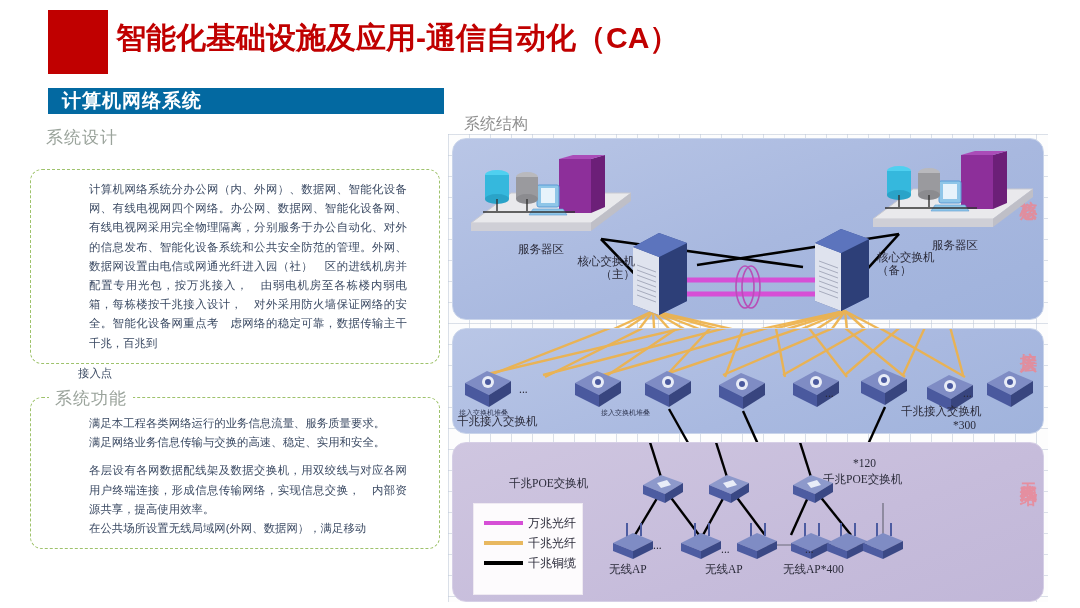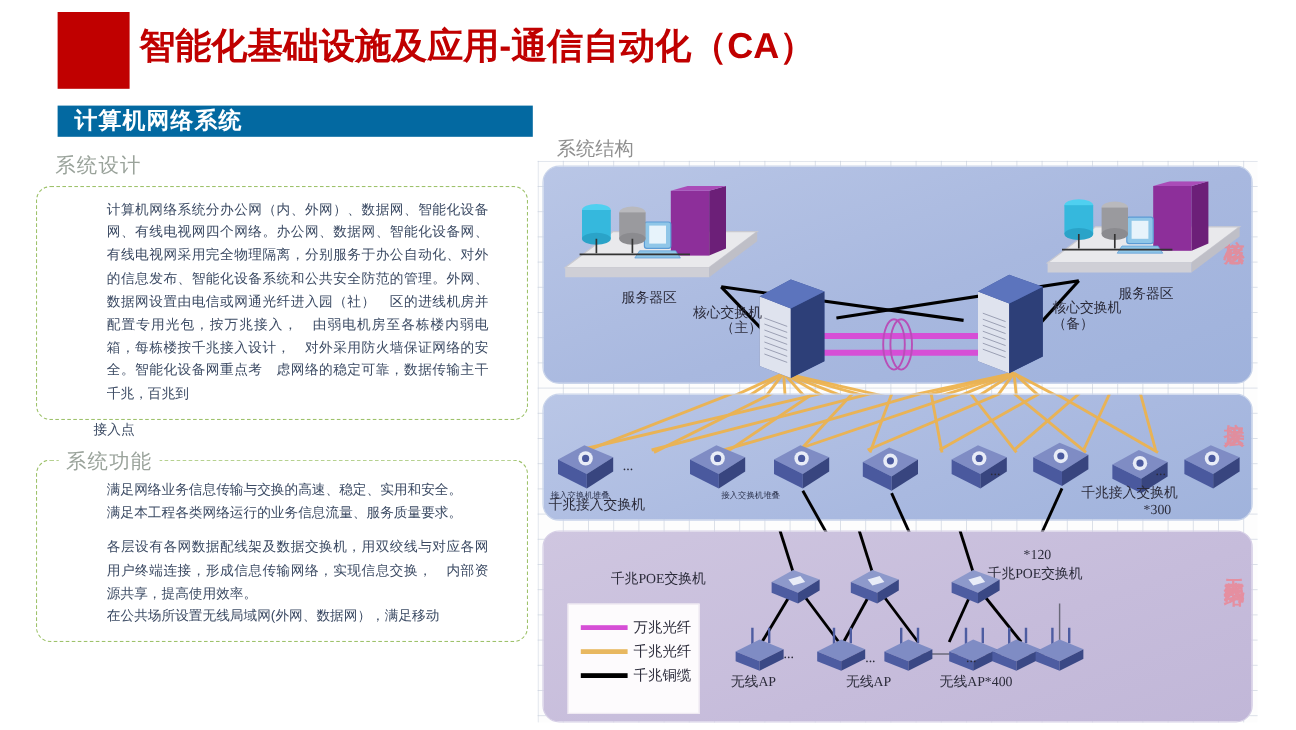--- a/index.html
+++ b/index.html
@@ -33,21 +33,21 @@
     font-weight: bold; font-size: 19px; color: #ffffff;
     padding-left: 14px; letter-spacing: 1px;
   }
 
   
   .left-col { position: absolute; left: 30px; top: 126px; width: 410px; height: 482px; }
 
   .sec-heading {
     font-family: "Liberation Sans", "DejaVu Sans", sans-serif;
     font-size: 17px; color: #9aa39b; font-weight: normal;
-    margin-left: 16px; margin-bottom: 6px; letter-spacing: 1px;
+    margin-left: 16px; margin-bottom: 20px; letter-spacing: 1px;
   }
   .dash-box {
     border: 1.6px dashed #9ec26b;
     border-radius: 12px;
     padding: 10px 10px 10px 10px;
     background: transparent;
     position: relative;
   }
   .dash-box.fn-box { padding-top: 16px; }
   .sec-heading.inside {
@@ -152,22 +152,22 @@
     <div class="dash-box">
       <div class="body-text">计算机网络系统分办公网（内、外网）、数据网、智能化设备网、有线电视网四个网络。办公网、数据网、智能化设备网、有线电视网采用完全物理隔离，分别服务于办公自动化、对外的信息发布、智能化设备系统和公共安全防范的管理。外网、数据网设置由电信或网通光纤进入园（社）　区的进线机房并配置专用光包，按万兆接入，　由弱电机房至各栋楼内弱电箱，每栋楼按千兆接入设计，　对外采用防火墙保证网络的安全。智能化设备网重点考　虑网络的稳定可靠，数据传输主干千兆，百兆到</div>
     </div>
     <div class="overflow-line">接入点</div>
 
     <div style="height:14px"></div>
 
     <div class="dash-box fn-box">
       <div class="sec-heading inside">系统功能</div>
       <div class="body-text">
+        <p>满足本工程各类网络运行的业务信息流量、服务质量要求。</p>
         <p>满足网络业务信息传输与交换的高速、稳定、实用和安全。</p>
-        <p>满足本工程各类网络运行的业务信息流量、服务质量要求。</p>
         <p class="gap">各层设有各网数据配线架及数据交换机，用双绞线与对应各网用户终端连接，形成信息传输网络，实现信息交换，　内部资源共享，提高使用效率。</p>
         <p>在公共场所设置无线局域网(外网、数据网），满足移动</p>
       </div>
     </div>
   </div>
 
   <div class="diagram">
     <div class="diag-heading">系统结构</div>
     <div class="grid-bg"></div>
 

